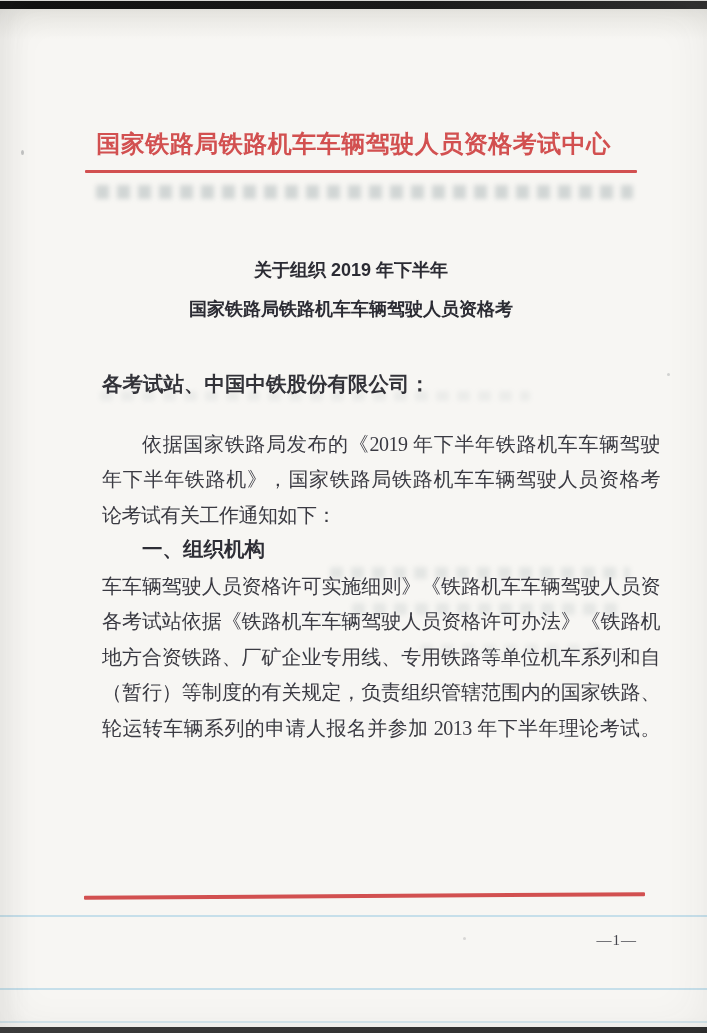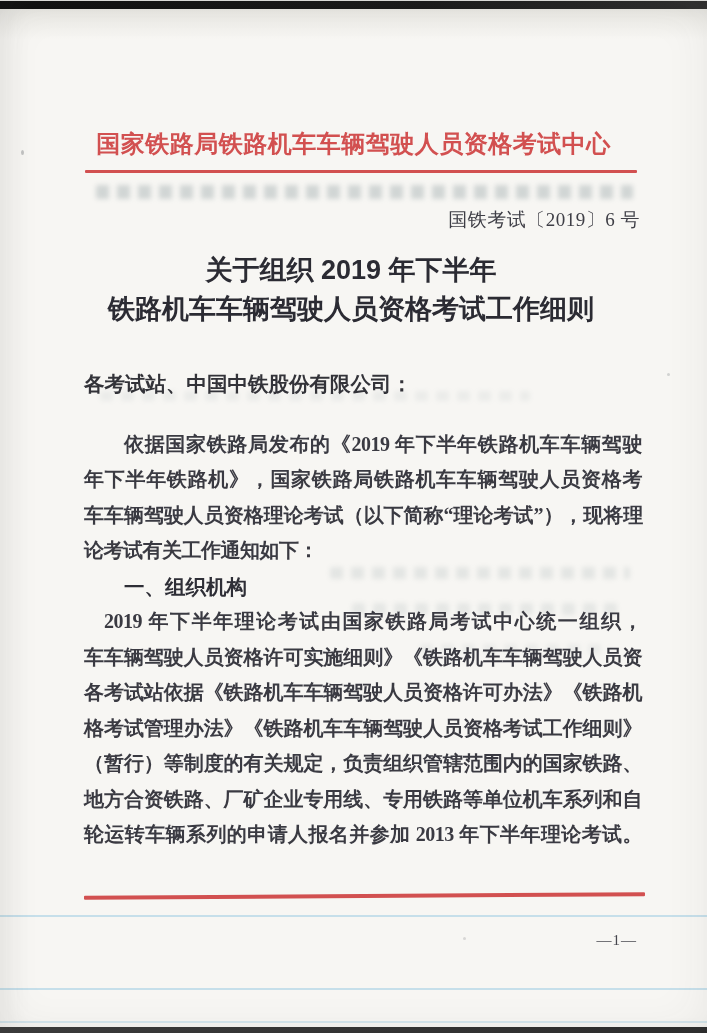--- a/index.html
+++ b/index.html
@@ -31,37 +31,37 @@
   .rule-bottom{top:893px;left:84px;width:561px;height:3.5px;transform:rotate(-.35deg);}
 
   .doc-number{
     position:absolute;top:206px;right:67px;
     font-size:19px;color:#3e3e46;letter-spacing:.5px;
   }
 
   .title{
     position:absolute;top:250px;left:4px;width:694px;
     text-align:center;font-family:"Liberation Sans",sans-serif;
-    font-weight:700;font-size:27px;line-height:39px;color:#2b2b33;
+    font-weight:700;font-size:18px;line-height:39px;color:#2b2b33;
   }
 
   
   .body{
-    position:absolute;top:365px;left:84px;width:558px;
+    position:absolute;top:365px;left:102px;width:558px;
     font-size:20px;line-height:35.5px;color:var(--body-text,#3a3a42);
   }
   .sal{font-family:"Liberation Sans",sans-serif;font-weight:700;font-size:20.5px;
     margin-bottom:25px;color:#333339;}
-  .line{letter-spacing:-.5px;font-weight:bold;}
+  .line{letter-spacing:-.5px;}
   .fill{text-align:justify;text-align-last:justify;text-justify:inter-character;}
   .short{text-align-last:left;}
   .tight{letter-spacing:-1.3px;}
   .ind2{padding-left:40px;}
   .ind1{padding-left:20px;}
-  .h1{font-family:Liberation Sans, sans-serif;font-weight:700;font-size:20.5px;
+  .h1{font-family:Liberation Mono, monospace;font-weight:700;font-size:20.5px;
     padding-left:40px;color:#2e2e36;}
 
   
   .page-number{position:absolute;top:931px;right:70px;font-size:15px;
     letter-spacing:1px;color:#45454c;}
 
   
   .bline{position:absolute;left:0;right:0;height:2px;background:rgba(150,200,226,.5);}
   .bl1{top:914px;} .bl2{top:987px;} .bl3{top:1020px;background:rgba(150,200,226,.35);}
   .ghost{position:absolute;filter:blur(2.5px);border-radius:2px;
@@ -86,46 +86,42 @@
 
   <div class="org-name">国家铁路局铁路机车车辆驾驶人员资格考试中心</div>
   <div class="rule rule-top"></div>
 
   <div class="ghost g1"></div>
   <div class="ghost g2"></div>
   <div class="ghost g3"></div>
   <div class="ghost g4"></div>
   <div class="ghost g5"></div>
 
-  <div class="doc-number">国铁考试〔2019〕6 号</div>
 
   <div class="title">
     <div>关于组织 2019 年下半年</div>
-    <div>铁路机车车辆驾驶人员资格考试工作细则</div>
+    <div>国家铁路局铁路机车车辆驾驶人员资格考</div>
   </div>
 
   <div class="body">
     <div class="sal">各考试站、中国中铁股份有限公司：</div>
 
     <div>
       <div class="line fill ind2">依据国家铁路局发布的《2019 年下半年铁路机车车辆驾驶</div>
       <div class="line fill">年下半年铁路机》，国家铁路局铁路机车车辆驾驶人员资格考</div>
-      <div class="line fill tight">车车辆驾驶人员资格理论考试（以下简称“理论考试”），现将理</div>
       <div class="line short">论考试有关工作通知如下：</div>
     </div>
 
     <div class="h1">一、组织机构</div>
 
     <div>
-      <div class="line fill ind1">2019 年下半年理论考试由国家铁路局考试中心统一组织，</div>
       <div class="line fill">车车辆驾驶人员资格许可实施细则》《铁路机车车辆驾驶人员资</div>
       <div class="line fill">各考试站依据《铁路机车车辆驾驶人员资格许可办法》《铁路机</div>
-      <div class="line fill">格考试管理办法》《铁路机车车辆驾驶人员资格考试工作细则》</div>
+      <div class="line fill">地方合资铁路、厂矿企业专用线、专用铁路等单位机车系列和自</div>
       <div class="line fill">（暂行）等制度的有关规定，负责组织管辖范围内的国家铁路、</div>
-      <div class="line fill">地方合资铁路、厂矿企业专用线、专用铁路等单位机车系列和自</div>
       <div class="line fill">轮运转车辆系列的申请人报名并参加 2013 年下半年理论考试。</div>
     </div>
   </div>
 
   <div class="rule rule-bottom"></div>
 
   <div class="bline bl1"></div>
   <div class="page-number">—1—</div>
   <div class="bline bl2"></div>
   <div class="bline bl3"></div>

